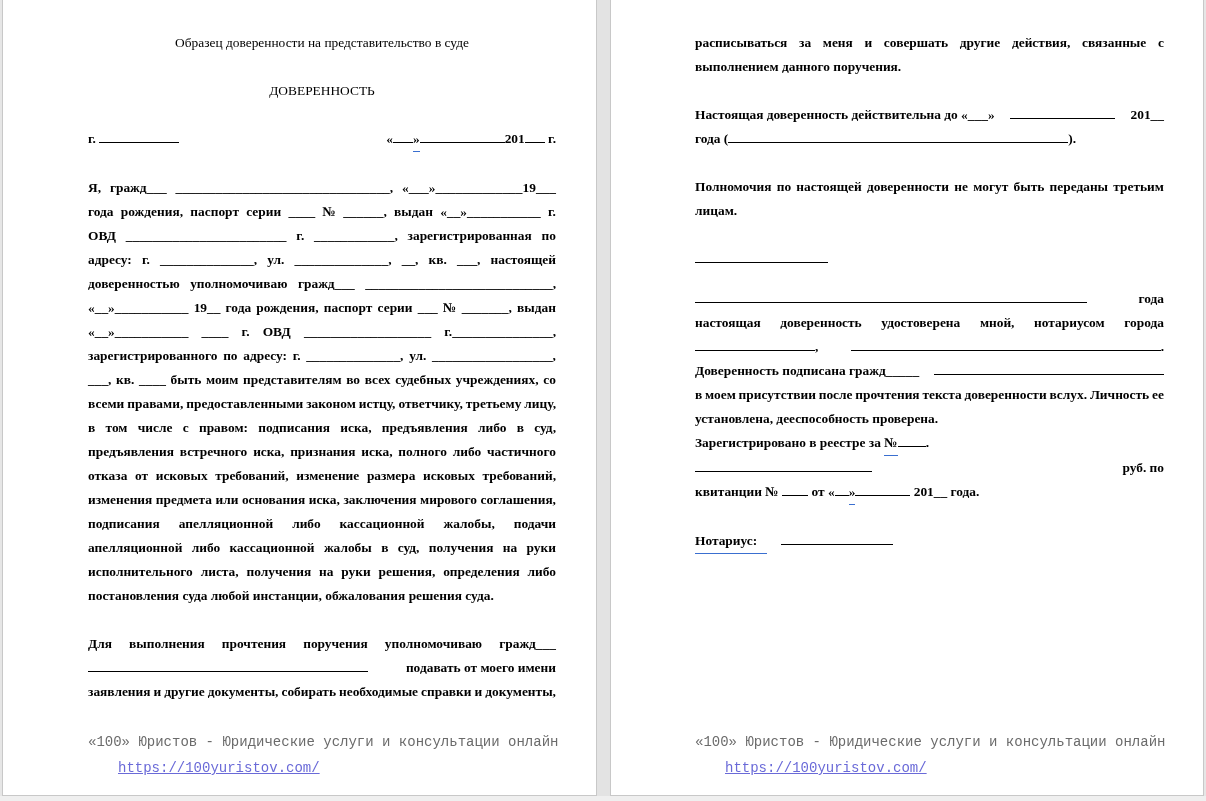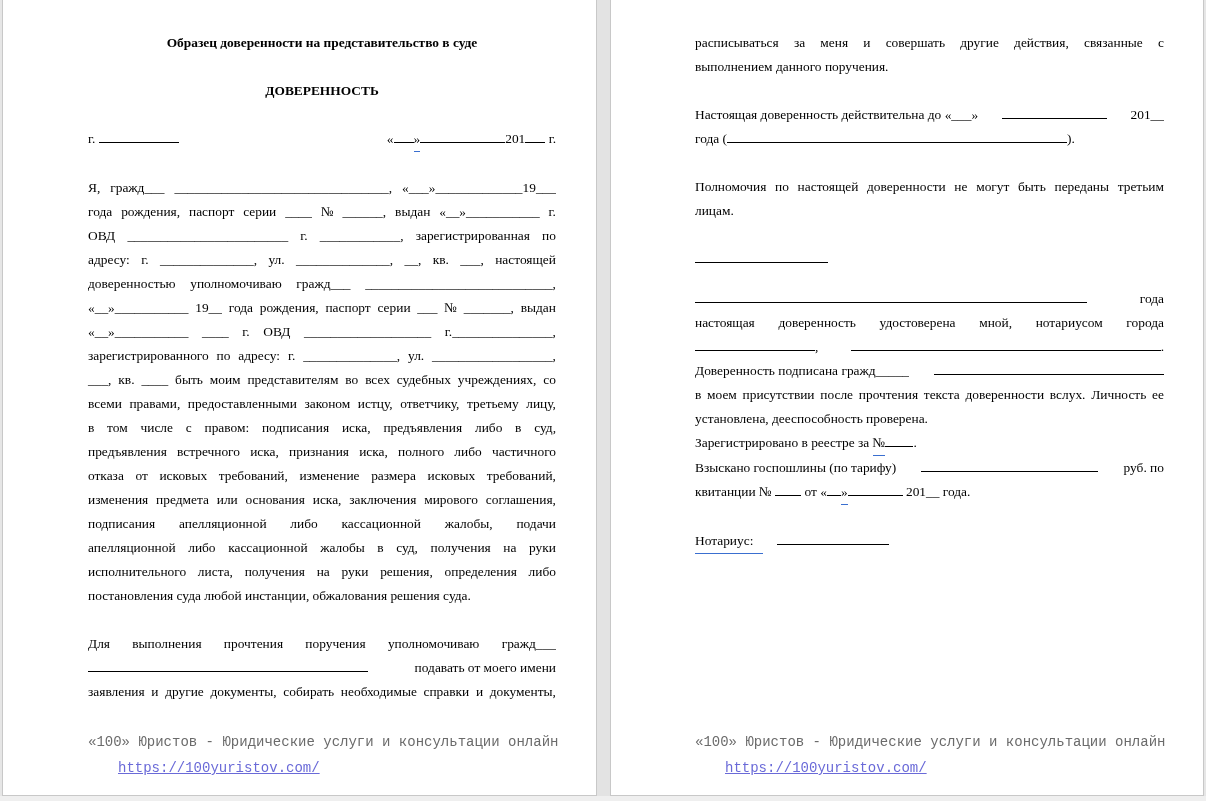--- a/index.html
+++ b/index.html
@@ -26,23 +26,23 @@
   }
   .bottom-band {
     position:absolute; left:0; top:796px; width:1206px; height:5px; background:#efefef;
   }
   .content {
     position:absolute; left:85px; width:468px;
     font-size:13.4px; line-height:24px;
   }
   #page2 .content { left:84px; width:469px; }
   .title {
-    text-align:center; font-weight:bold; font-size:13.4px; margin:0;
-  }
-  .line { white-space:nowrap; display:flex; justify-content:space-between; }
+    text-align:center; font-weight:normal; font-size:13.4px; margin:0;
+  }
+  .line { white-space:nowrap; display:flex; justify-content:space-between;font-weight:bold; }
   .line.left { justify-content:flex-start; }
   .u { display:inline-block; border-bottom:1px solid #000; height:15px; vertical-align:baseline; }
   .blue-u { border-bottom:1.5px solid #3a6fd0; }
   .footer {
     position:absolute; left:85px;
     font-family:Liberation Mono, monospace; font-size:14px; color:#6b6b6b;
   }
   #page2 .footer { left:84px; }
   .footer-link { color:#6a6ad8; text-decoration:underline;margin-left:30px; }
   .gap { height:24px; }
@@ -346,21 +346,20 @@
         <span>Личность</span>
         <span>ее</span>
       </div>
     <div class="line left">
         <span>установлена, дееспособность проверена.</span>
       </div>
     <div class="line left">
       <span>Зарегистрировано в реестре за </span>&nbsp;<span class="blue-u">№</span><span class="u" style="width:28px"></span>.
     </div>
     <div class="line">
-      <span>Взыскано госпошлины (по тарифу)</span>
       <span class="u" style="width:177px"></span>
       <span>руб. по</span>
     </div>
     <div class="line left">
       <span>квитанции №</span>&nbsp;<span class="u" style="width:26px"></span>&nbsp;<span>от «</span><span class="u" style="width:14px"></span><span class="blue-u">»</span><span class="u" style="width:55px"></span>&nbsp;<span>201__  года.</span>
     </div>
     <div class="gap"></div>
     <div class="line left">
       <span class="blue-u" style="padding-right:10px">Нотариус:</span>
       <span style="width:14px;display:inline-block"></span>

